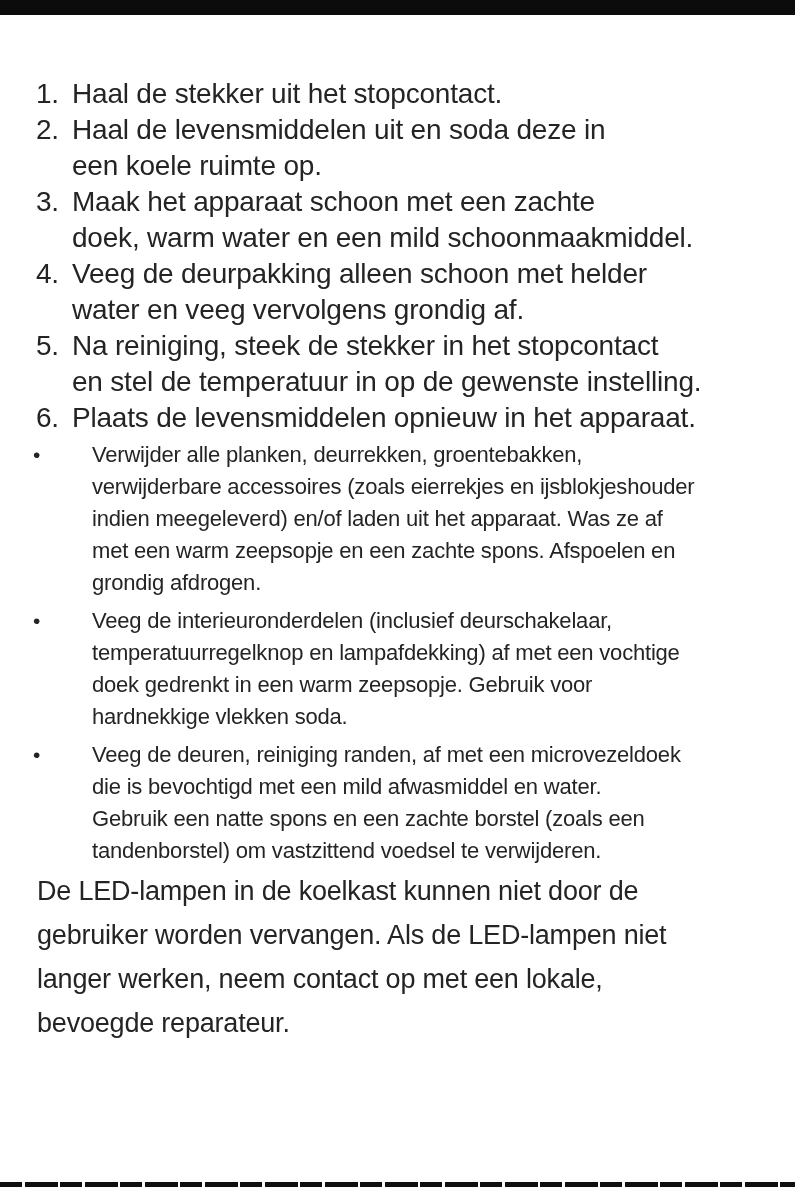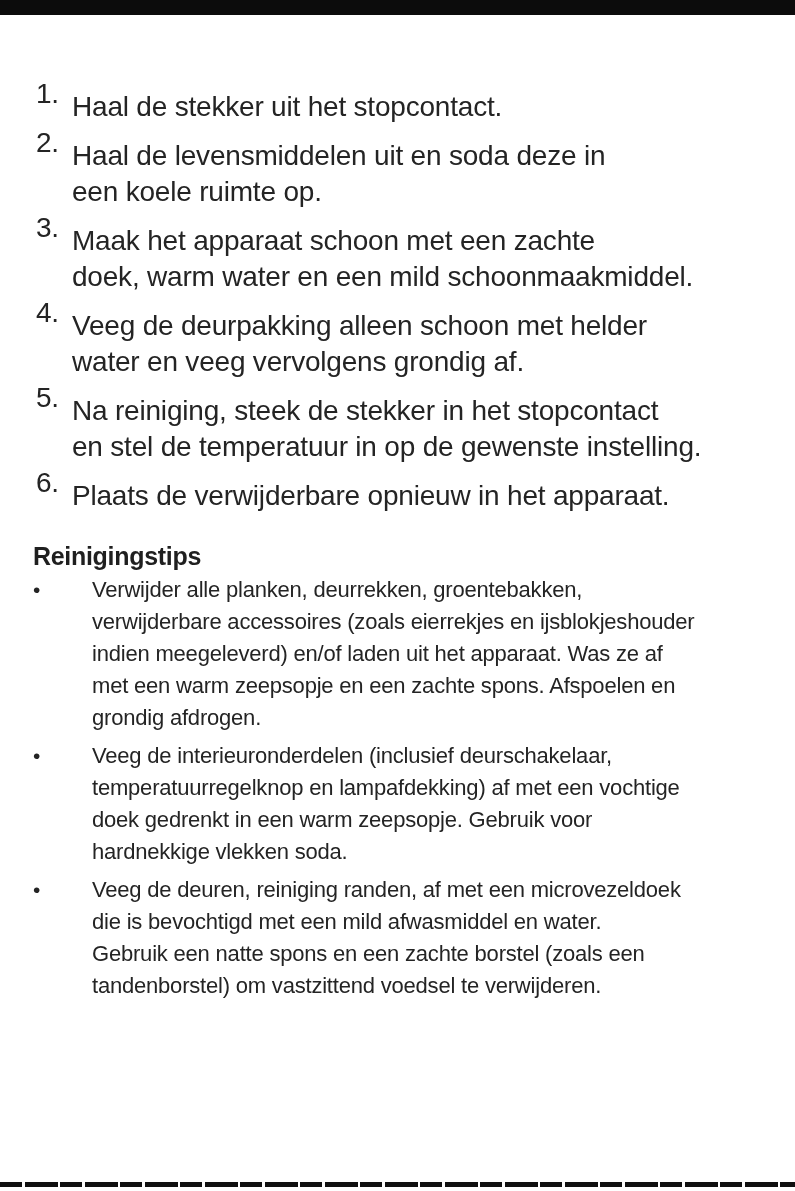--- a/index.html
+++ b/index.html
@@ -33,21 +33,21 @@
     margin: 0;
     padding: 76px 26px 0 36px;
   }
   .step {
     display: flex;
     font-size: 28px;
     line-height: 36px;
     letter-spacing: -0.2px;
   }
   .step .num { flex: 0 0 36px; width: 36px; }
-  .step .txt { flex: 1; white-space: pre-line; margin-top: 13px; }
+  .step .txt { flex: 1; white-space: pre-line; }
   .tips-heading {
     margin: 27px 26px 0 33px;
     font-size: 25px;
     line-height: 30px;
     font-weight: bold;
     letter-spacing: -0.3px;
     color: #1f1f1f;
   }
   .tips {
     list-style: none;
@@ -98,25 +98,24 @@
       <span class="txt">Veeg de deurpakking alleen schoon met helder
 water en veeg vervolgens grondig af.</span>
     </li>
     <li class="step">
       <span class="num">5.</span>
       <span class="txt">Na reiniging, steek de stekker in het stopcontact
 en stel de temperatuur in op de gewenste instelling.</span>
     </li>
     <li class="step">
       <span class="num">6.</span>
-      <span class="txt">Plaats de verwijderbare opnieuw in het apparaat.</span>
+      <span class="txt">Plaats de levensmiddelen opnieuw in het apparaat.</span>
     </li>
   </ol>
 
-  <h2 class="tips-heading">Reinigingstips</h2>
 
   <ul class="tips">
     <li class="tip">
       <span class="dot">•</span>
       <span class="txt">Verwijder alle planken, deurrekken, groentebakken,
 verwijderbare accessoires (zoals eierrekjes en ijsblokjeshouder
 indien meegeleverd) en/of laden uit het apparaat. Was ze af
 met een warm zeepsopje en een zachte spons. Afspoelen en
 grondig afdrogen.</span>
     </li>
@@ -129,16 +128,20 @@
     </li>
     <li class="tip">
       <span class="dot">•</span>
       <span class="txt">Veeg de deuren, reiniging randen, af met een microvezeldoek
 die is bevochtigd met een mild afwasmiddel en water.
 Gebruik een natte spons en een zachte borstel (zoals een
 tandenborstel) om vastzittend voedsel te verwijderen.</span>
     </li>
   </ul>
 
+  <p class="led-note">De LED-lampen in de koelkast kunnen niet door de
+gebruiker worden vervangen. Als de LED-lampen niet
+langer werken, neem contact op met een lokale,
+bevoegde reparateur.</p>
 
   <div class="scan-edge-bottom"></div>
 
 </div>
 
 </body></html>

